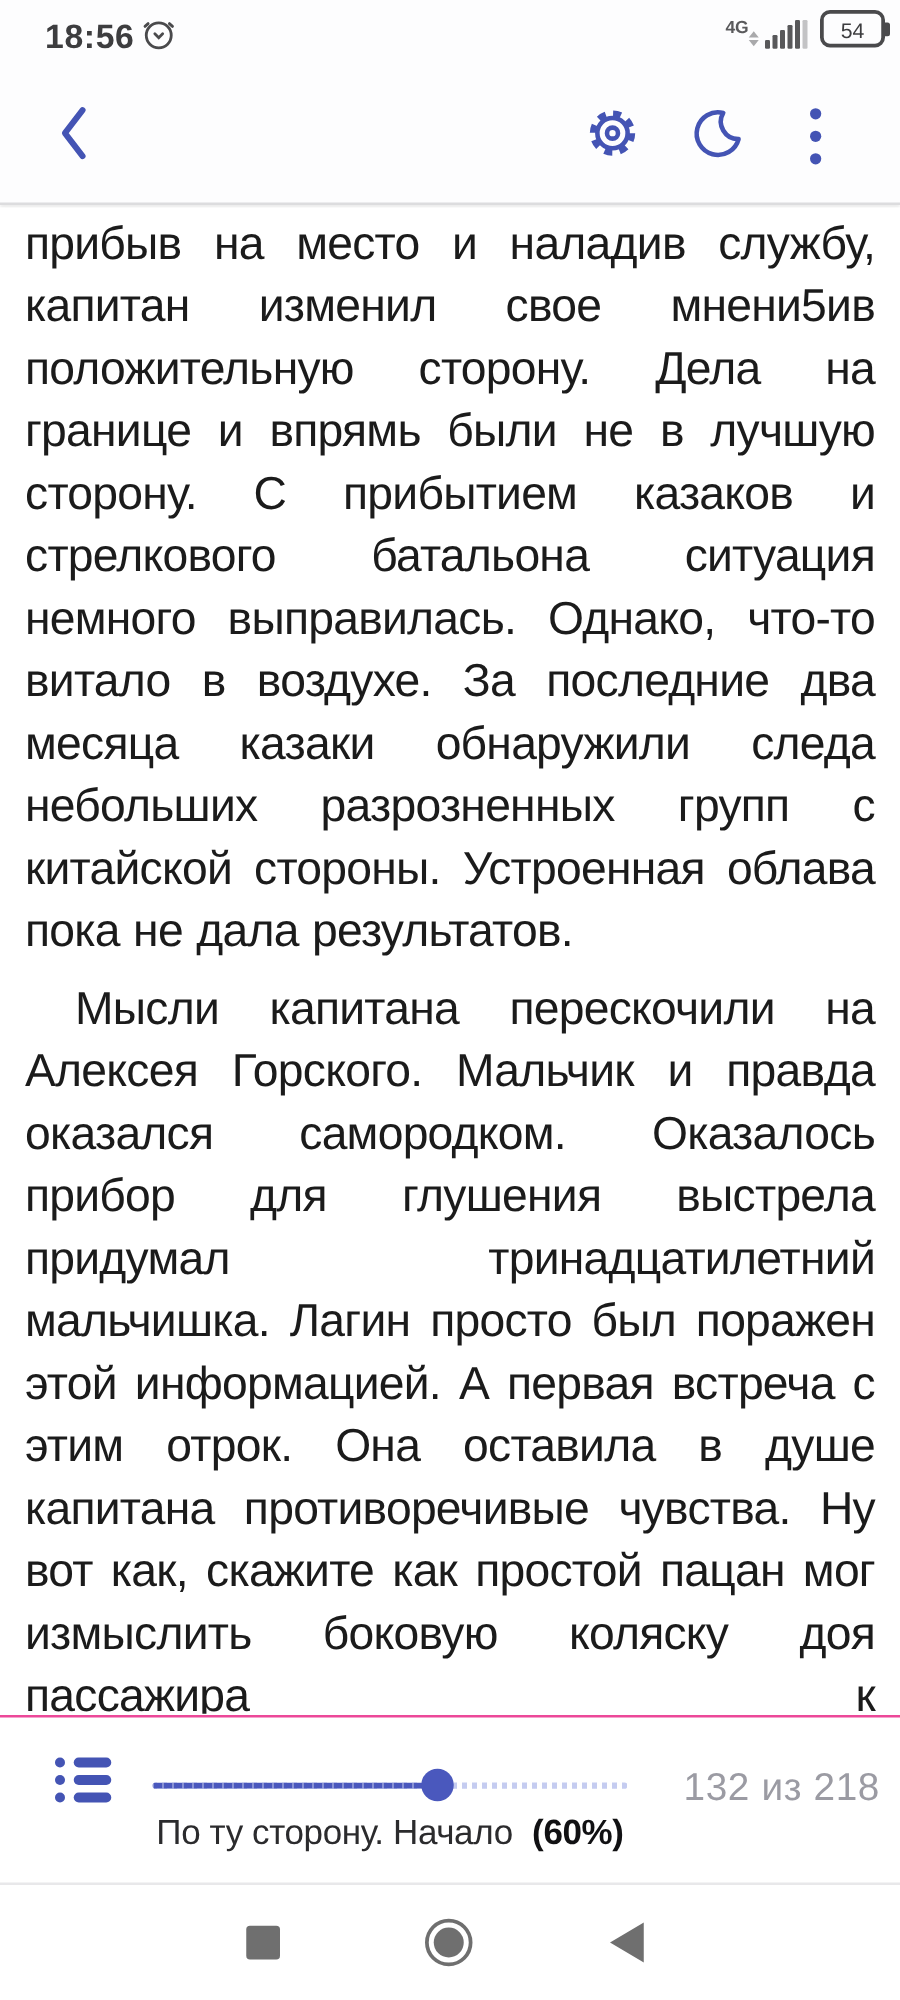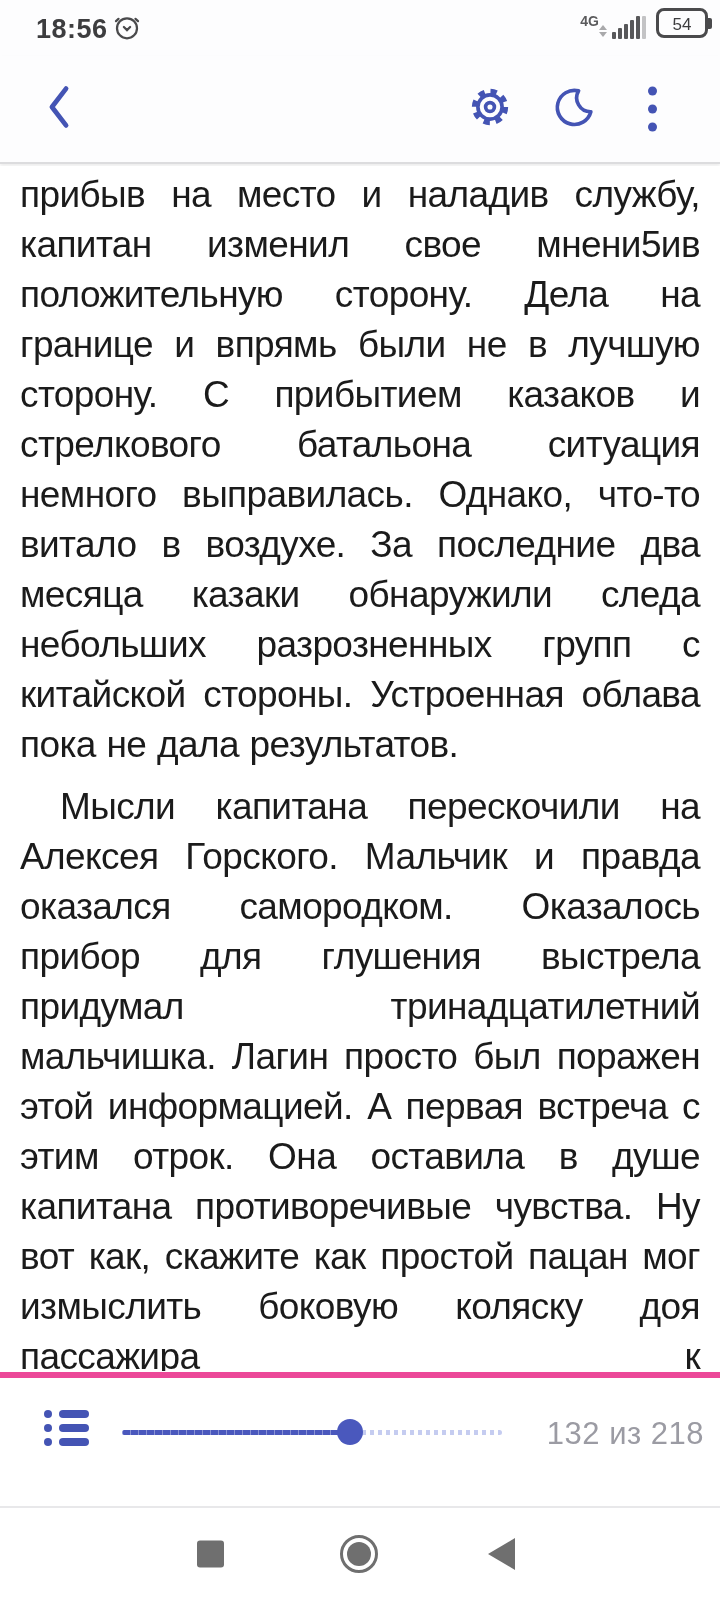--- a/index.html
+++ b/index.html
@@ -56,21 +56,21 @@
   .reader p {
     font-size: 37px; line-height: 50px; color: #1b1b1b;
     text-align: justify; letter-spacing: -0.6px; word-spacing: 1px;
   }
   .reader p.p-first { margin-top: 2px; }
   .reader p.p-indent { margin-top: 12px; text-indent: 40px; text-align-last: justify; }
 
   
   .bottombar {
     position: absolute; top: 1372px; left: 0; width: 720px; height: 134px;
-    background: #ffffff; border-top: 6px solid #ec4899;
+    background: #ffffff; border-top: 2px solid #ec4899;
   }
   .toc-btn { position: absolute; left: 44px; top: 32px; cursor: pointer; }
   .toc-row { display: flex; align-items: center; gap: 7px; margin-bottom: 6px; }
   .toc-row:last-child { margin-bottom: 0; }
   .toc-dot { width: 8px; height: 8px; border-radius: 50%; background: var(--accent); }
   .toc-line { width: 30px; height: 8px; border-radius: 4px; background: var(--accent); }
 
   .slider { position: absolute; left: 122px; top: 41px; width: 380px; height: 26px; cursor: pointer; }
   .slider-track {
     position: absolute; left: 0; right: 0; top: 11px; height: 5px; border-radius: 3px;
@@ -183,20 +183,24 @@
           <span class="toc-dot"></span>
           <span class="toc-line"></span>
         </span>
     </span>
     <div class="slider">
       <div class="slider-track"></div>
       <div class="slider-fill" style="width: 60%;"></div>
       <div class="slider-thumb" style="left: 60%;"></div>
     </div>
     <div class="pages-label">132 из 218</div>
+    <div class="footer-title">
+      <span>По ту сторону. Начало</span>
+      <span class="pct">(60%)</span>
+    </div>
   </div>
 
   <div class="navbar">
     <span class="nav-btn nav-square"></span>
     <span class="nav-btn nav-home">
         <span class="nav-home-dot"></span>
       </span>
     <span class="nav-btn nav-back-tri"></span>
   </div>
 

